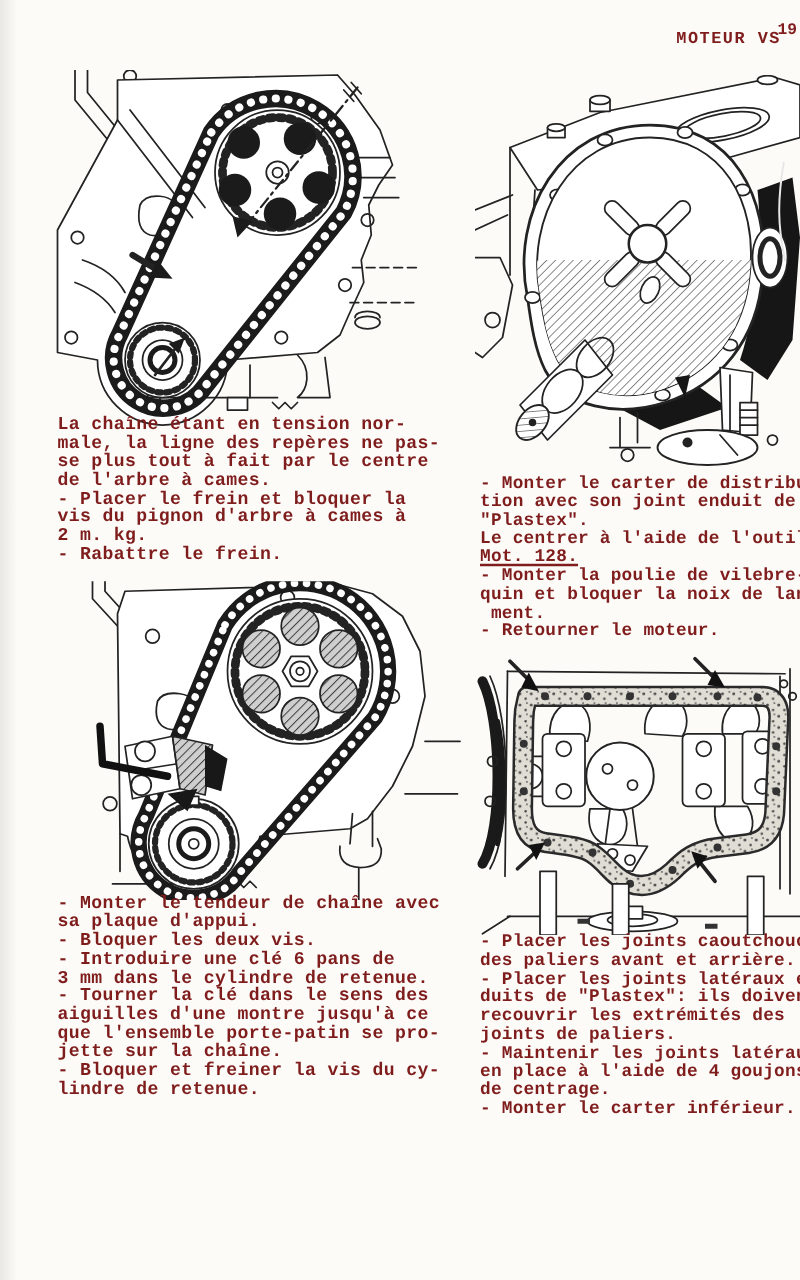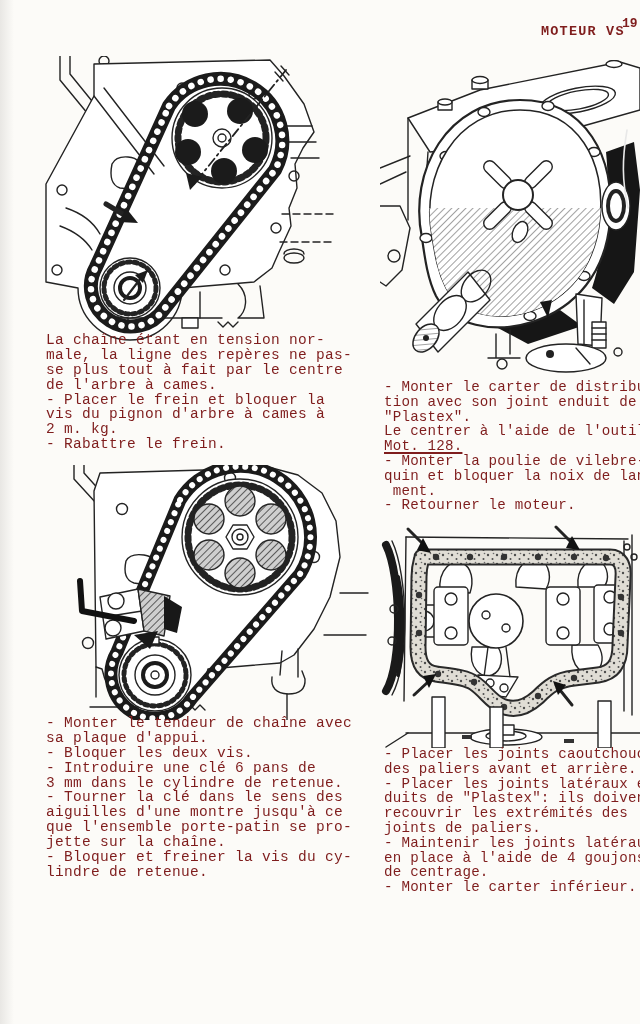--- a/index.html
+++ b/index.html
@@ -1,20 +1,20 @@
 <!DOCTYPE html>
 <html><head>
 <meta charset="utf-8">
 <style>
   html,body{margin:0;padding:0;background:#e9e7e2;}
   .page{position:relative;width:640px;height:1024px;margin:0 auto;background:#fcfbf8;overflow:hidden;
         font-family:"Liberation Mono","DejaVu Sans Mono",monospace;color:#7f1d1d;}
   .edge-shadow{position:absolute;left:0;top:0;width:14px;height:100%;
         background:linear-gradient(90deg,rgba(60,55,50,.10),rgba(60,55,50,0));pointer-events:none;}
-  .tx{position:absolute;font-weight:400;font-size:14.5px;line-height:14.9px;letter-spacing:.3px;white-space:pre;}
+  .tx{position:absolute;font-weight:700;font-size:14.5px;line-height:14.9px;letter-spacing:.3px;white-space:pre;}
   .tx .tl{height:14.9px;}
   .rcol{font-size:14.2px;line-height:14.8px;letter-spacing:.2px;}
   .rcol .tl{height:14.8px;}
   .ul{text-decoration:underline;text-decoration-thickness:1.5px;text-underline-offset:2px;}
   .section{position:absolute;left:541px;top:24px;font-weight:700;font-size:13.5px;letter-spacing:1.2px;}
   .pagenum{position:absolute;left:622px;top:16px;font-weight:700;font-size:13px;}
   .fig{position:absolute;}
   .f1{left:32px;top:56px;}
   .f2{left:30px;top:465px;}
   .f3{left:380px;top:60px;}

